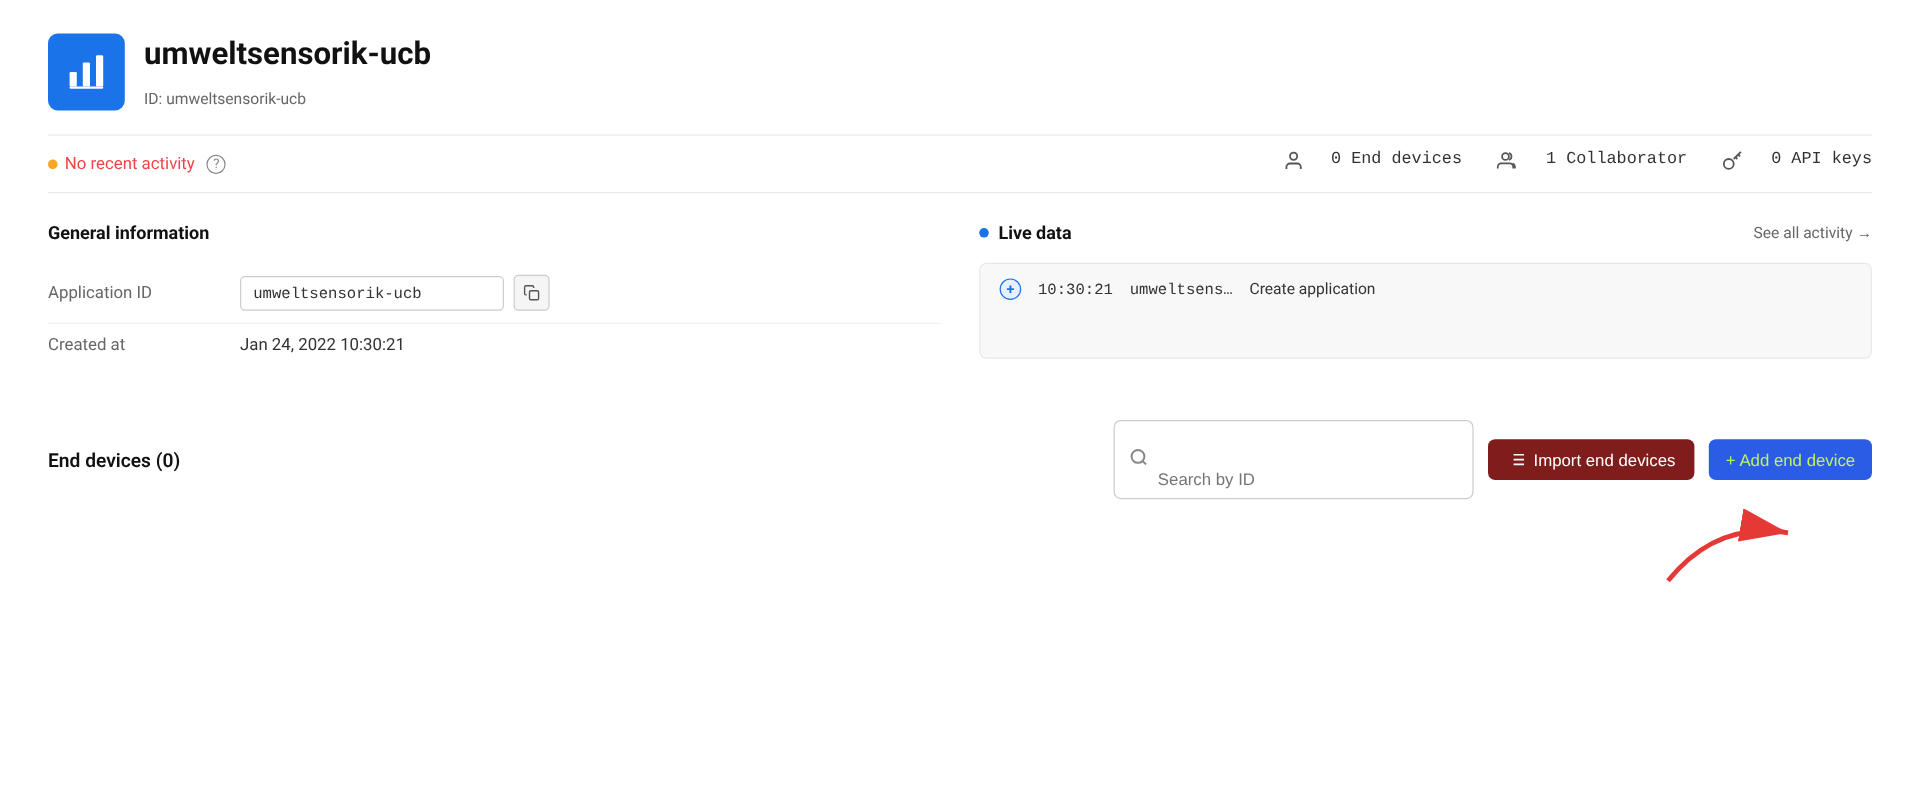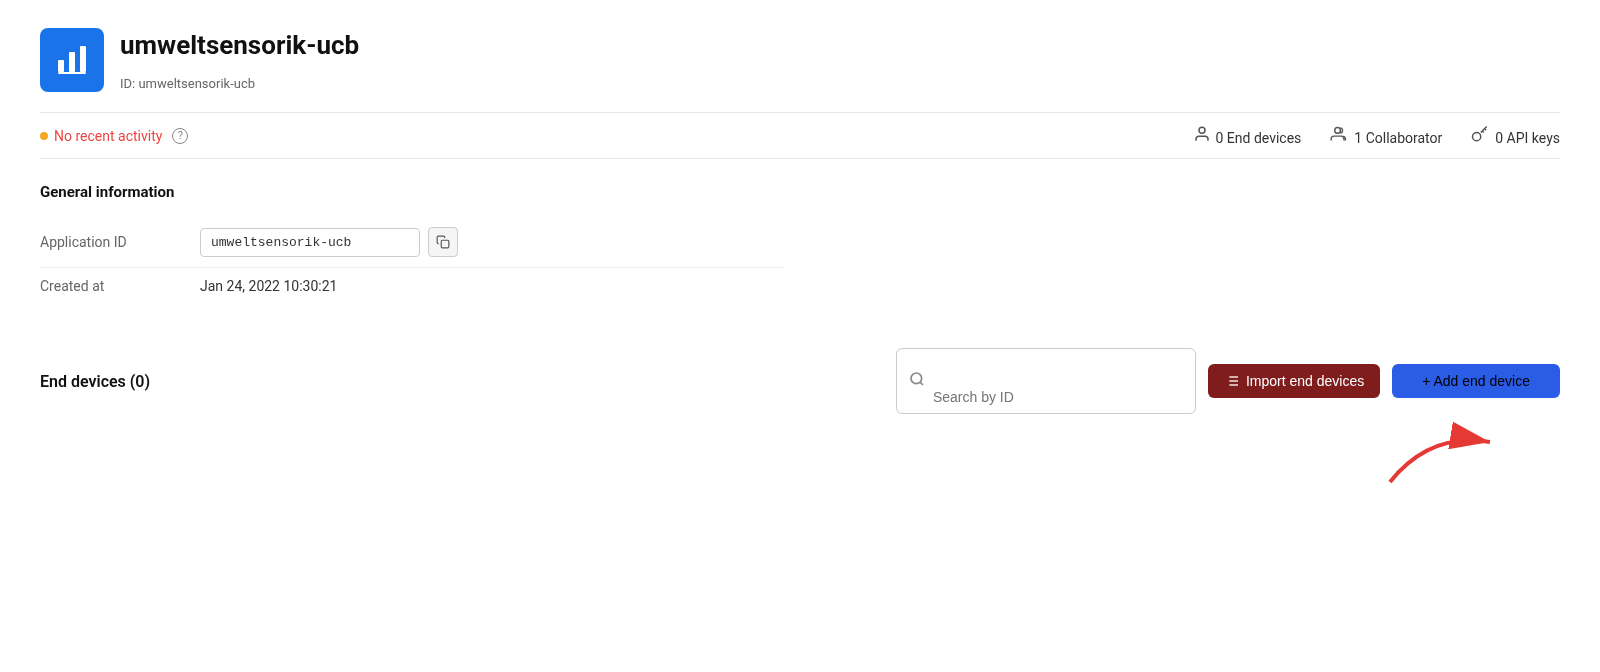--- a/index.html
+++ b/index.html
@@ -96,25 +96,26 @@
     }
 
     .activity-right {
       display: flex;
       align-items: center;
       gap: 28px;
     }
 
     .stat-item {
       display: flex;
-      align-items: flex-end;
-      gap: 5px;
+      align-items: flex-start;
+      gap: 22px;
       font-size: 14px;
       color: #333;
       cursor: pointer;
+      font-family: Liberation Mono, monospace;
     }
 
     
     .main-grid {
       display: grid;
       grid-template-columns: 1fr 1fr;
       gap: 32px;
       margin-bottom: 36px;
     }
 
@@ -329,23 +330,23 @@
       font-size: 14px;
       font-weight: 500;
       cursor: pointer;
       white-space: nowrap;
     }
 
     .add-device-btn {
       display: flex;
       align-items: flex-end;
       gap: 6px;
-      padding: 9px 30px;
+      padding: 9px 14px;
       background: #2b5ce6;
-      color: #000000;
+      color: #bef264;
       border: none;
       border-radius: 6px;
       font-size: 14px;
       font-weight: 500;
       cursor: pointer;
       white-space: nowrap;
     }
 
     
     .arrow-svg-container {
@@ -437,20 +438,37 @@
         </div>
         <div class="info-row">
           <div class="info-label">Created at</div>
           <div class="info-value">
             <span class="created-value">Jan 24, 2022 10:30:21</span>
           </div>
         </div>
       </div>
     </div>
 
+    <div class="live-data-section">
+      <div class="live-data-header">
+        <div class="live-data-title">
+          <span class="live-dot"></span>
+          <span class="live-title-text">Live data</span>
+        </div>
+        <a class="see-all-link">See all activity →</a>
+      </div>
+      <div class="live-data-box">
+        <div class="live-data-row">
+          <div class="live-data-plus">+</div>
+          <span class="live-time">10:30:21</span>
+          <span class="live-source">umweltsens…</span>
+          <span class="live-action">Create application</span>
+        </div>
+      </div>
+    </div>
 
   </div>
 
   <div class="end-devices-section">
     <div class="end-devices-header">
       <div class="end-devices-title">End devices (0)</div>
       <div class="end-devices-controls">
         <div class="search-box">
           <span class="search-icon-char">
             <svg width="16" height="16" viewBox="0 0 24 24" fill="none" stroke="#888" stroke-width="2.5">

